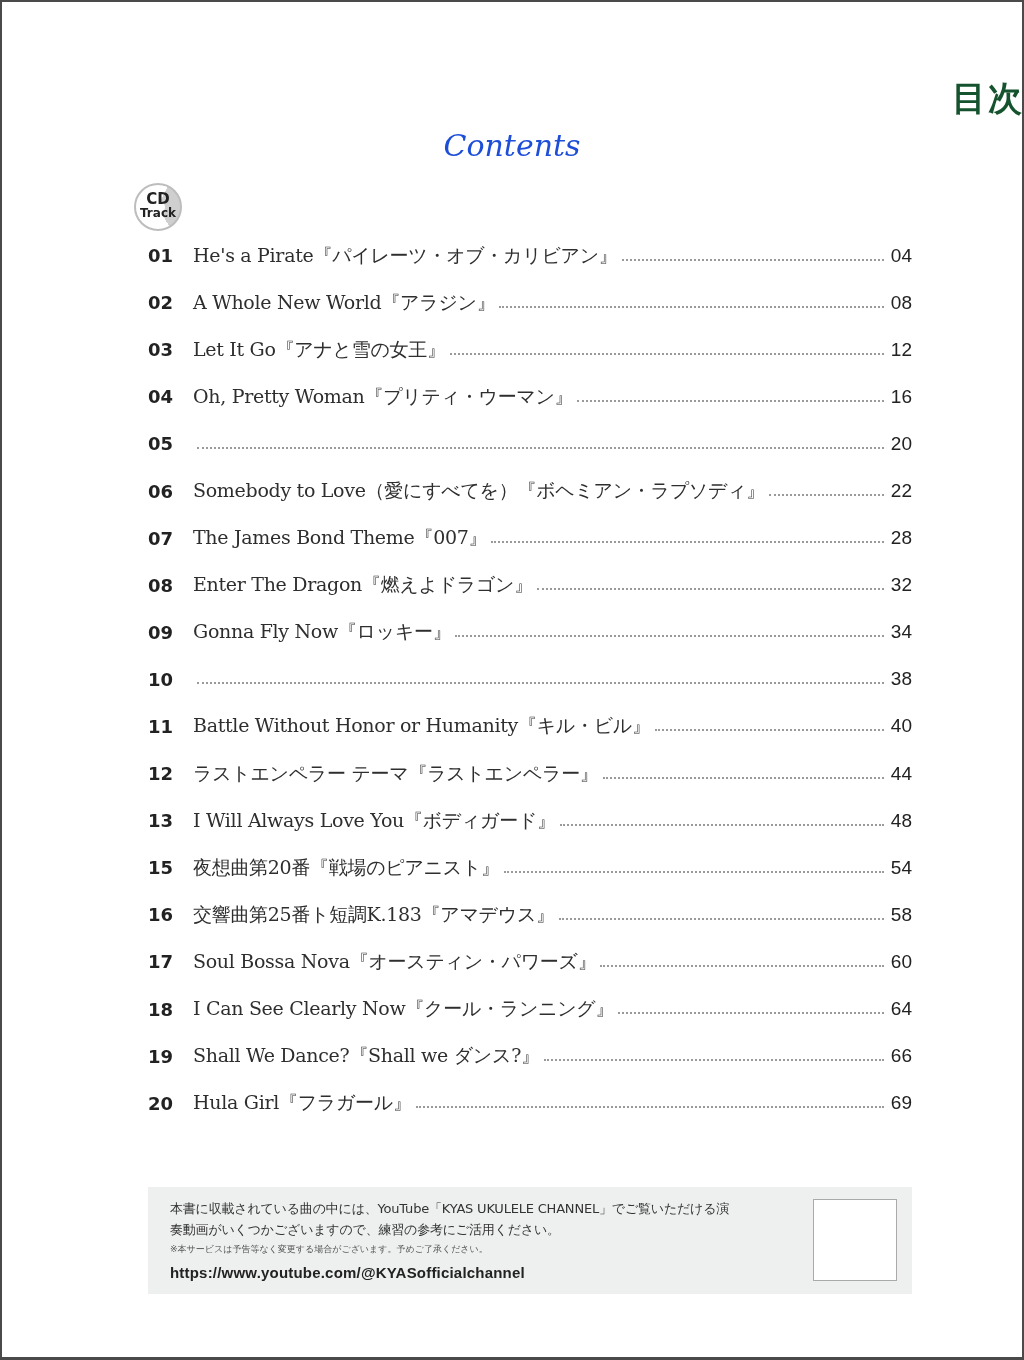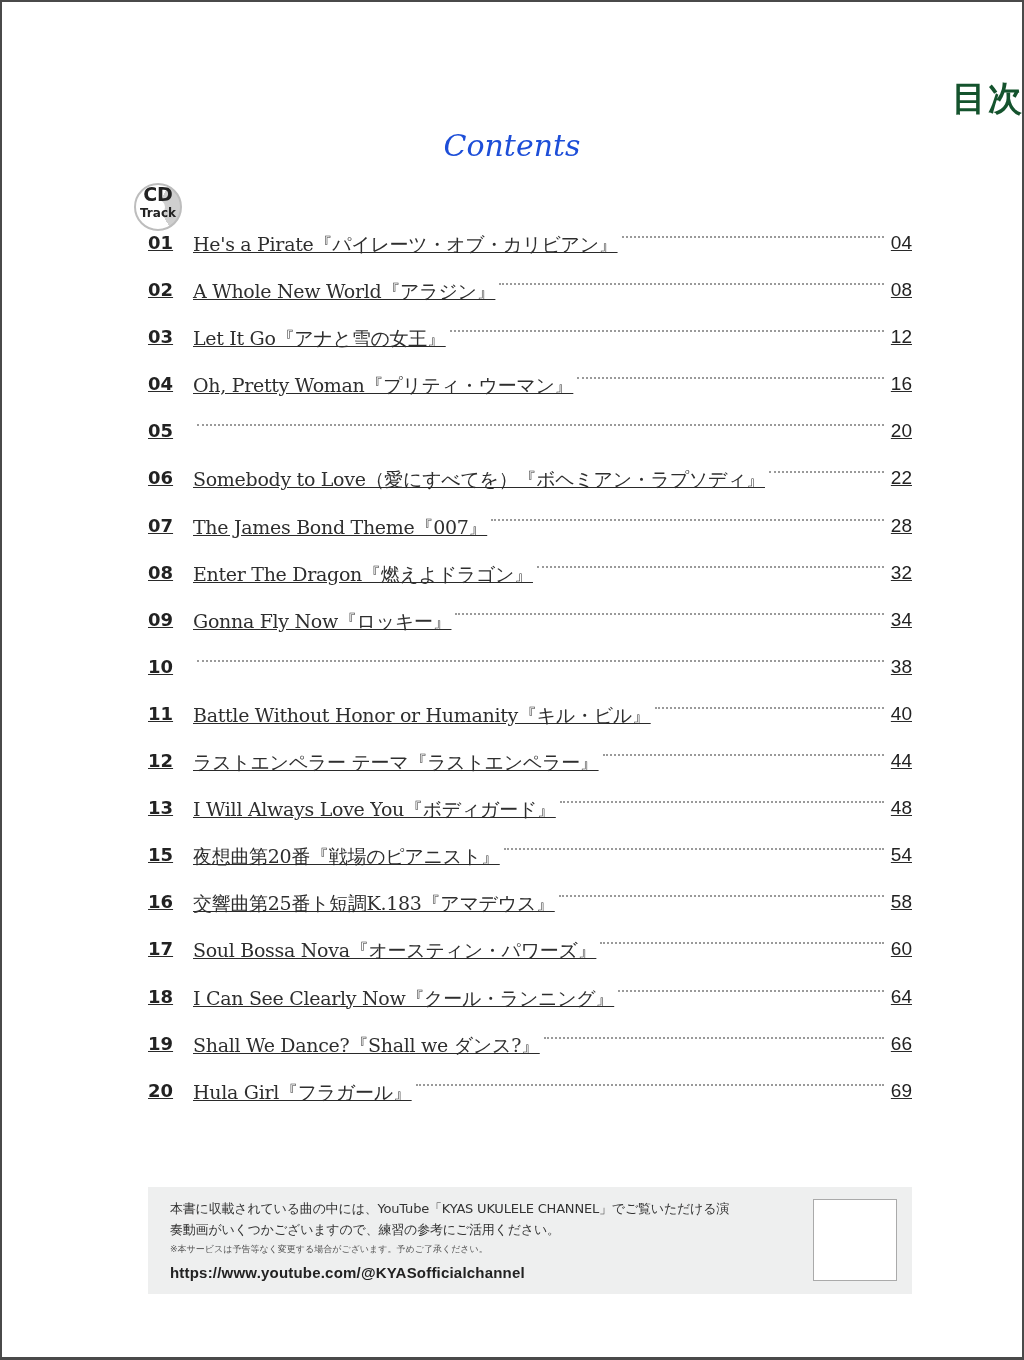--- a/index.html
+++ b/index.html
@@ -29,26 +29,26 @@
     overflow: hidden;
   }
   .cd-badge::after {
     content: ""; position: absolute; left: 50%; top: 50%; width: 14px; height: 14px;
     margin: -7px 0 0 -7px; border-radius: 50%; background: #fff;
   }
   .cd-text {
     position: absolute; left: 0; width: 100%; z-index: 2; text-align: center;
     font-family: "DejaVu Sans", sans-serif; font-weight: bold; color: #222; line-height: 1;
   }
-  .cd-text.cd { top: 0; font-size: 19px; }
+  .cd-text.cd { top: 7px; font-size: 15px; }
   .cd-text.track { top: 22px; font-size: 12px; }
 
   .toc-list { position: absolute; left: 148px; top: 232px; width: 764px; }
   .toc-row {
-    height: 47.1px; display: flex; position: relative; text-decoration: underline;
+    height: 47.1px; display: flex; align-items: center; position: relative;
   }
   .toc-num {
     width: 45px; flex: none; font-family: "DejaVu Sans", sans-serif; font-weight: bold;
     font-size: 18px; color: #222;
   }
   .toc-title {
     flex: none; font-family: "DejaVu Serif", serif; font-size: 19px; color: #2e2e2e;
     white-space: nowrap; letter-spacing: -0.3px;
   }
   .toc-leader {

